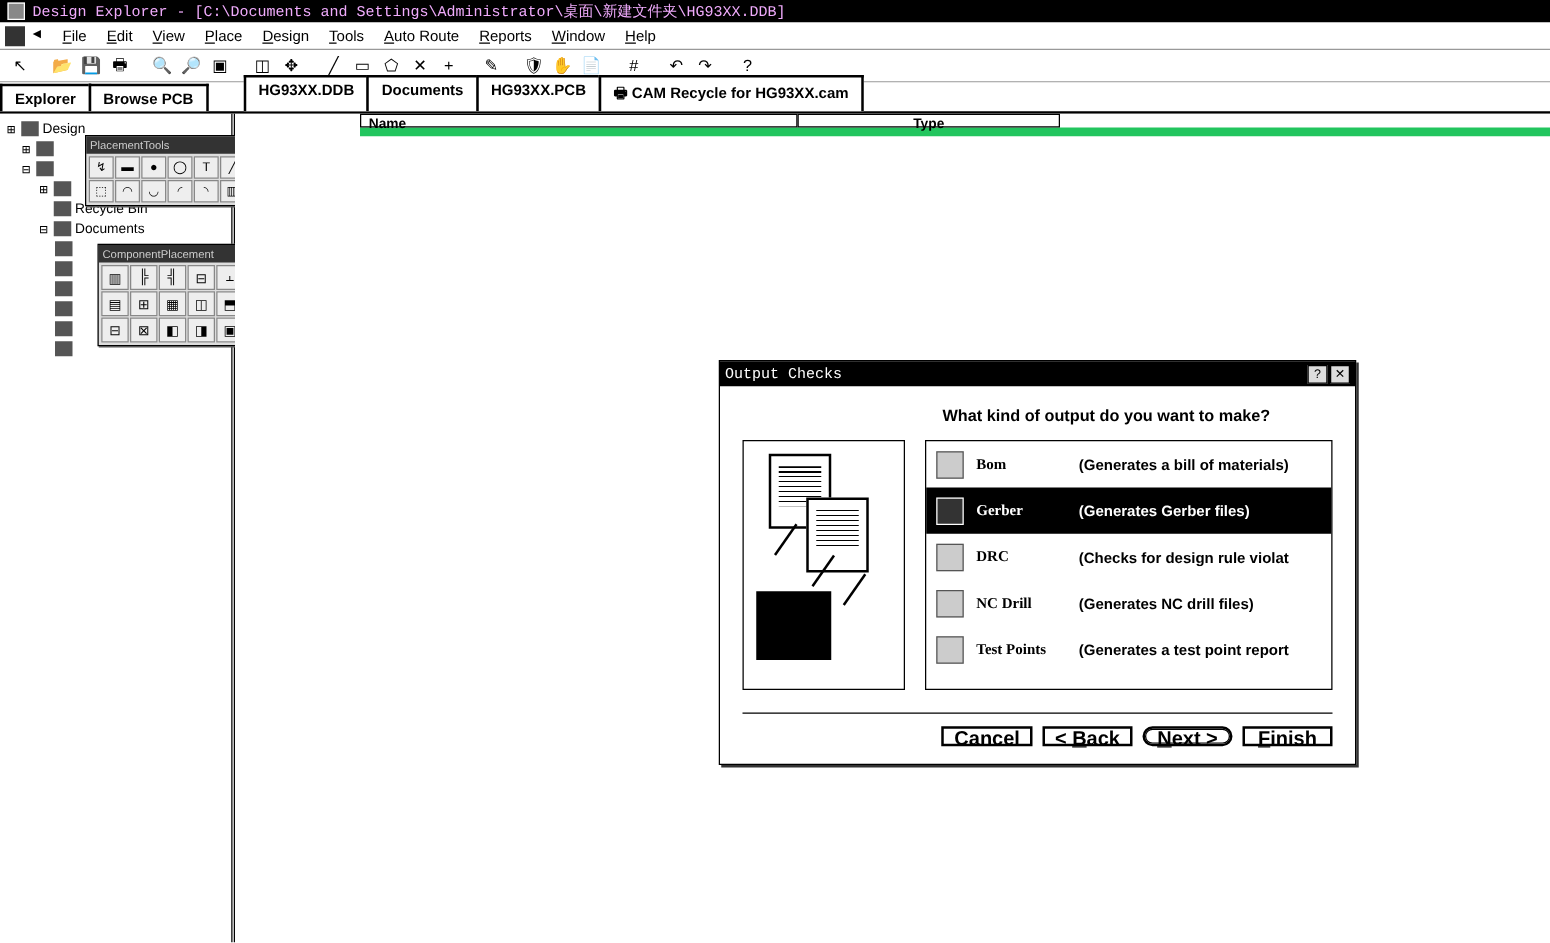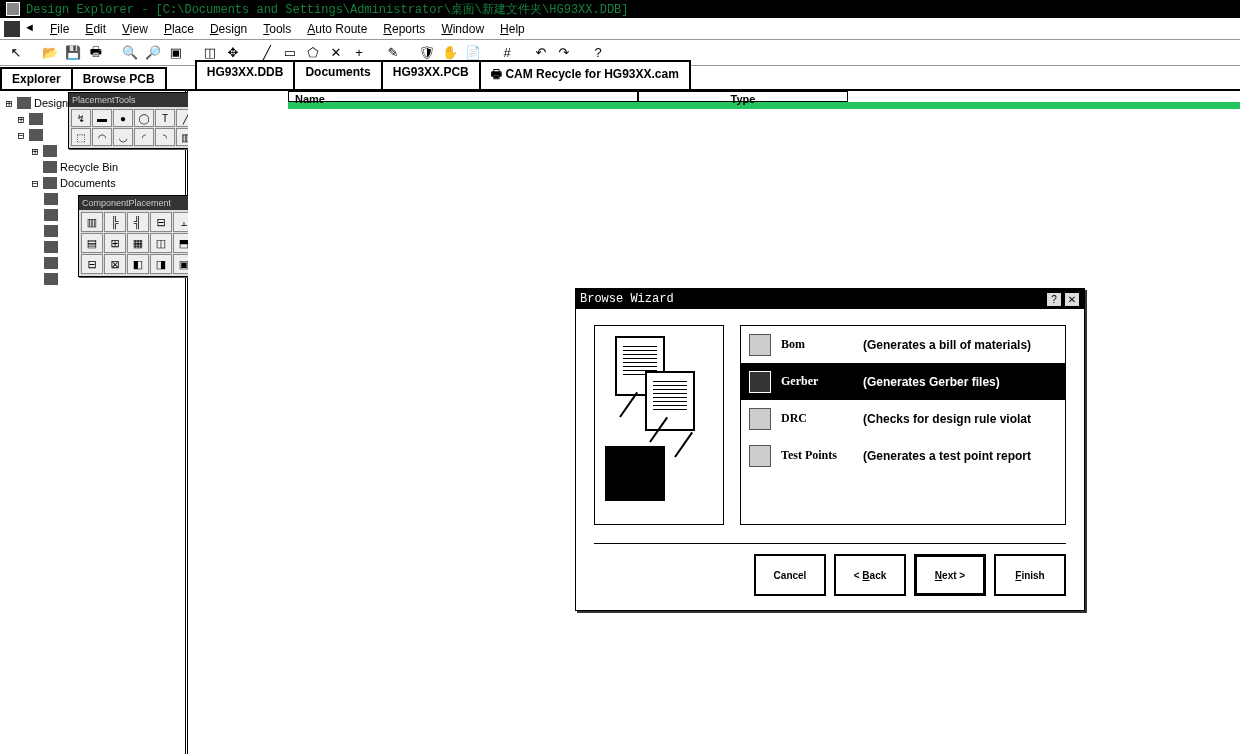--- a/index.html
+++ b/index.html
@@ -7,21 +7,21 @@
   font-family: "MS Sans Serif", Tahoma, sans-serif;
   font-size: 11px;
   background: #fff;
   width: 1240px;
   height: 754px;
   overflow: hidden;
   position: relative;
 }
 .titlebar {
   background: #000;
-  color: #15803d;
+  color: #f0abfc;
   height: 18px;
   padding: 2px 6px;
   font-family: "Courier New", monospace;
   font-size: 12px;
   display: flex;
   align-items: center;
 }
 .titlebar .icon { width: 14px; height: 14px; background: #888; margin-right: 6px; border: 1px solid #fff; }
 .menubar {
   background: #fff;
@@ -220,29 +220,29 @@
 .opt-desc { font-weight: bold; font-size: 12px; flex:1; white-space:nowrap; overflow:hidden;}
 .dlg-sep { border: none; border-top: 1px solid #000; margin: 18px 0 10px 0;}
 .dlg-buttons {
   display: flex;
   justify-content: flex-end;
   gap: 8px;
   padding-bottom: 4px;
 }
 .dlg-btn {
   min-width: 72px;
-  height: 42px;
+  height: 16px;
   border: 2px solid #000;
   background: #fff;
   font-weight: bold;
-  font-size: 10px;
+  font-size: 16px;
   cursor: pointer;
   padding: 0 8px;
 }
-.dlg-btn.default { box-shadow: inset 0 0 0 1px #000; }
+.dlg-btn.default { box-shadow: inset 0 0 0 1px #000; border-radius: 11px; }
 </style>
 </head>
 <body>
 
 <div class="titlebar">
   <span class="icon"></span>
   <span>Design Explorer - [C:\Documents and Settings\Administrator\桌面\新建文件夹\HG93XX.DDB]</span>
 </div>
 
 <div class="menubar">
@@ -351,21 +351,21 @@
           <span class="ticon"></span>
         </div>
       <div class="tree-row tree-indent3">
           <span class="ticon"></span>
         </div>
       <div class="tree-row tree-indent3">
           <span class="ticon"></span>
         </div>
     </div>
 
-    <div class="floating-toolbar" style="left:68px; top:1px; width:206px;">
+    <div class="floating-toolbar" style="left:68px; top:17px; width:206px;">
       <div class="ft-title">
         <span>PlacementTools</span>
         <span class="ft-close">×</span>
       </div>
       <div class="ft-body">
         <div class="ft-btn">↯</div>
         <div class="ft-btn">▬</div>
         <div class="ft-btn">●</div>
         <div class="ft-btn">◯</div>
         <div class="ft-btn">T</div>
@@ -419,27 +419,28 @@
   <div class="mainarea">
     <div class="list-header">
       <div class="col col-name">Name</div>
       <div class="col col-type">Type</div>
     </div>
   </div>
 </div>
 
 <div class="dialog">
   <div class="dlg-title">
-    <span>Browse Wizard</span>
+    <span>Output Checks</span>
     <div class="dlg-title-btns">
       <div class="dlg-title-btn">?</div>
       <div class="dlg-title-btn">✕</div>
     </div>
   </div>
   <div class="dlg-body">
+    <div class="dlg-question">What kind of output do you want to make?</div>
     <div class="dlg-content">
       <div class="dlg-illust">
         <div class="doc-shape doc1"></div>
         <div class="doc-shape doc2"></div>
         <div class="dark-block"></div>
         <div class="arrow-diag" style="left:25px; top:90px; transform:rotate(-55deg);"></div>
         <div class="arrow-diag" style="left:55px; top:115px; transform:rotate(-55deg);"></div>
         <div class="arrow-diag" style="left:80px; top:130px; transform:rotate(-55deg);"></div>
       </div>
       <div class="options" id="options-list">
@@ -453,20 +454,25 @@
             <div class="opt-name">Gerber</div>
             <div class="opt-desc">(Generates Gerber files)</div>
           </div>
           <div class="opt-row">
             <div class="opt-icon"></div>
             <div class="opt-name">DRC</div>
             <div class="opt-desc">(Checks for design rule violat</div>
           </div>
           <div class="opt-row">
             <div class="opt-icon"></div>
+            <div class="opt-name">NC Drill</div>
+            <div class="opt-desc">(Generates NC drill files)</div>
+          </div>
+          <div class="opt-row">
+            <div class="opt-icon"></div>
             <div class="opt-name">Test Points</div>
             <div class="opt-desc">(Generates a test point report</div>
           </div>
         </div>
     </div>
     <hr class="dlg-sep">
     <div class="dlg-buttons">
       <button class="dlg-btn">Cancel</button>
       <button class="dlg-btn">&lt; <u>B</u>ack</button>
       <button class="dlg-btn default"><u>N</u>ext &gt;</button>

